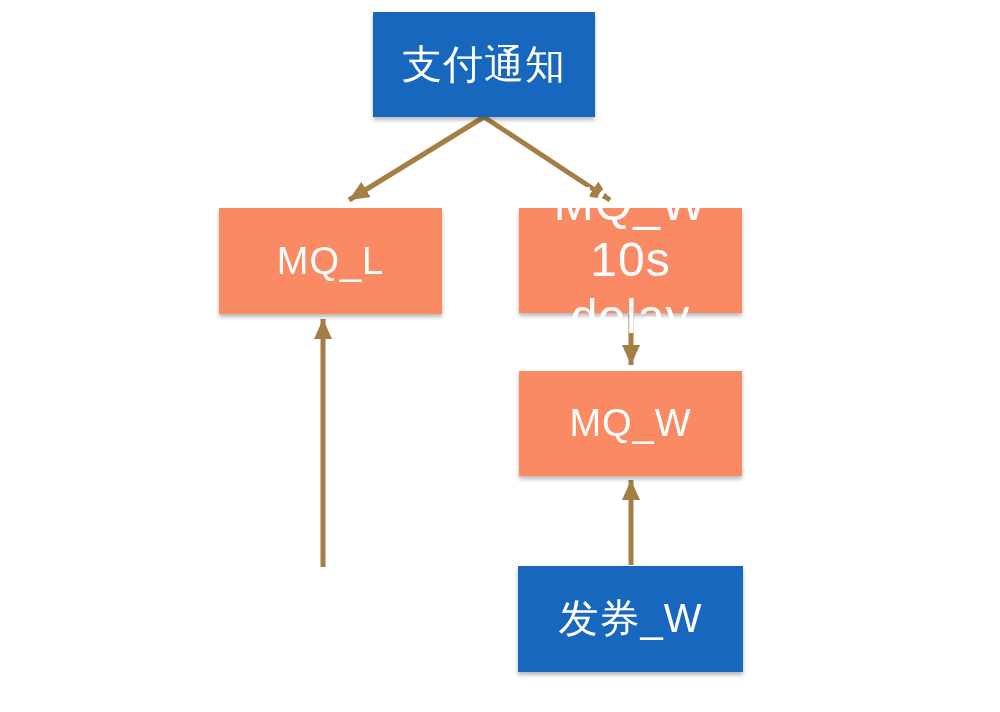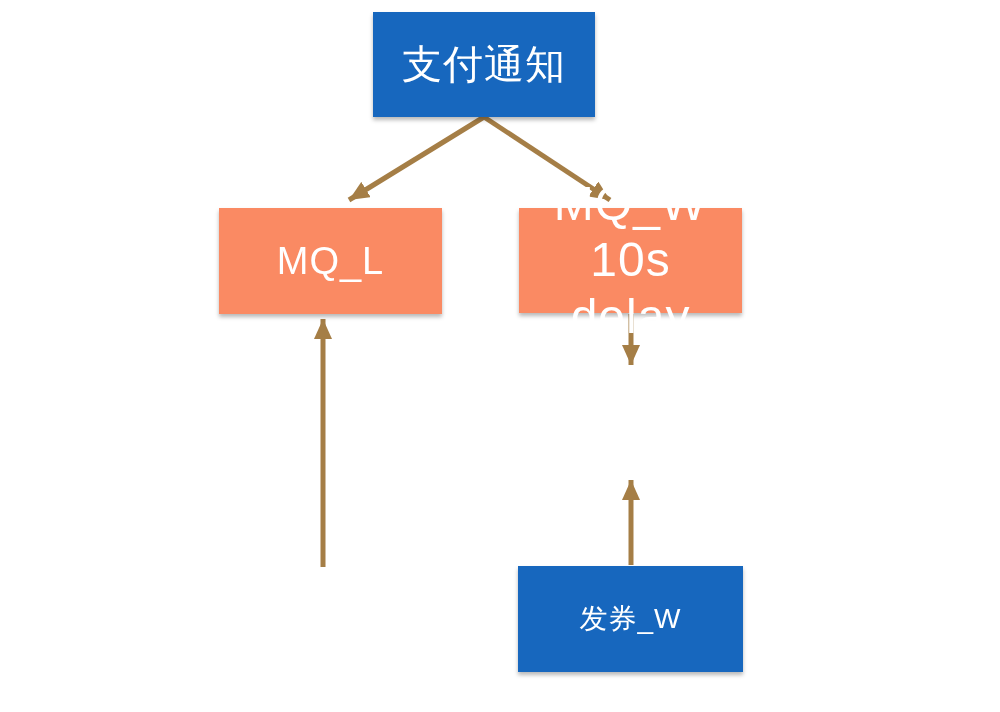--- a/index.html
+++ b/index.html
@@ -62,16 +62,19 @@
 
 <div class="node blue" style="left: 373px; top: 12px; width: 222px; height: 105px; font-size: 40px;">
       <span class="label">支付通知</span>
     </div>
     <div class="node orange" style="left: 212px; top: 208px; width: 223px; height: 106px; font-size: 38px; margin-left: 7px;">
       <span class="label">MQ_L</span>
     </div>
     <div class="node orange" style="left: 519px; top: 208px; width: 223px; height: 105px; font-size: 48px;">
       <span class="label">MQ_W 10s delay</span>
     </div>
-    <div class="node blue" style="left: 518px; top: 566px; width: 225px; height: 106px; font-size: 28px;">
+    <div class="node orange" style="left: 519px; top: 371px; width: 223px; height: 105px; font-size: 38px;">
+      <span class="label">MQ_W</span>
+    </div>
+    <div class="node blue" style="left: 518px; top: 566px; width: 225px; height: 106px; font-size: 40px;">
       <span class="label">发券_W</span>
     </div>
   </div>
 
 </body></html>

